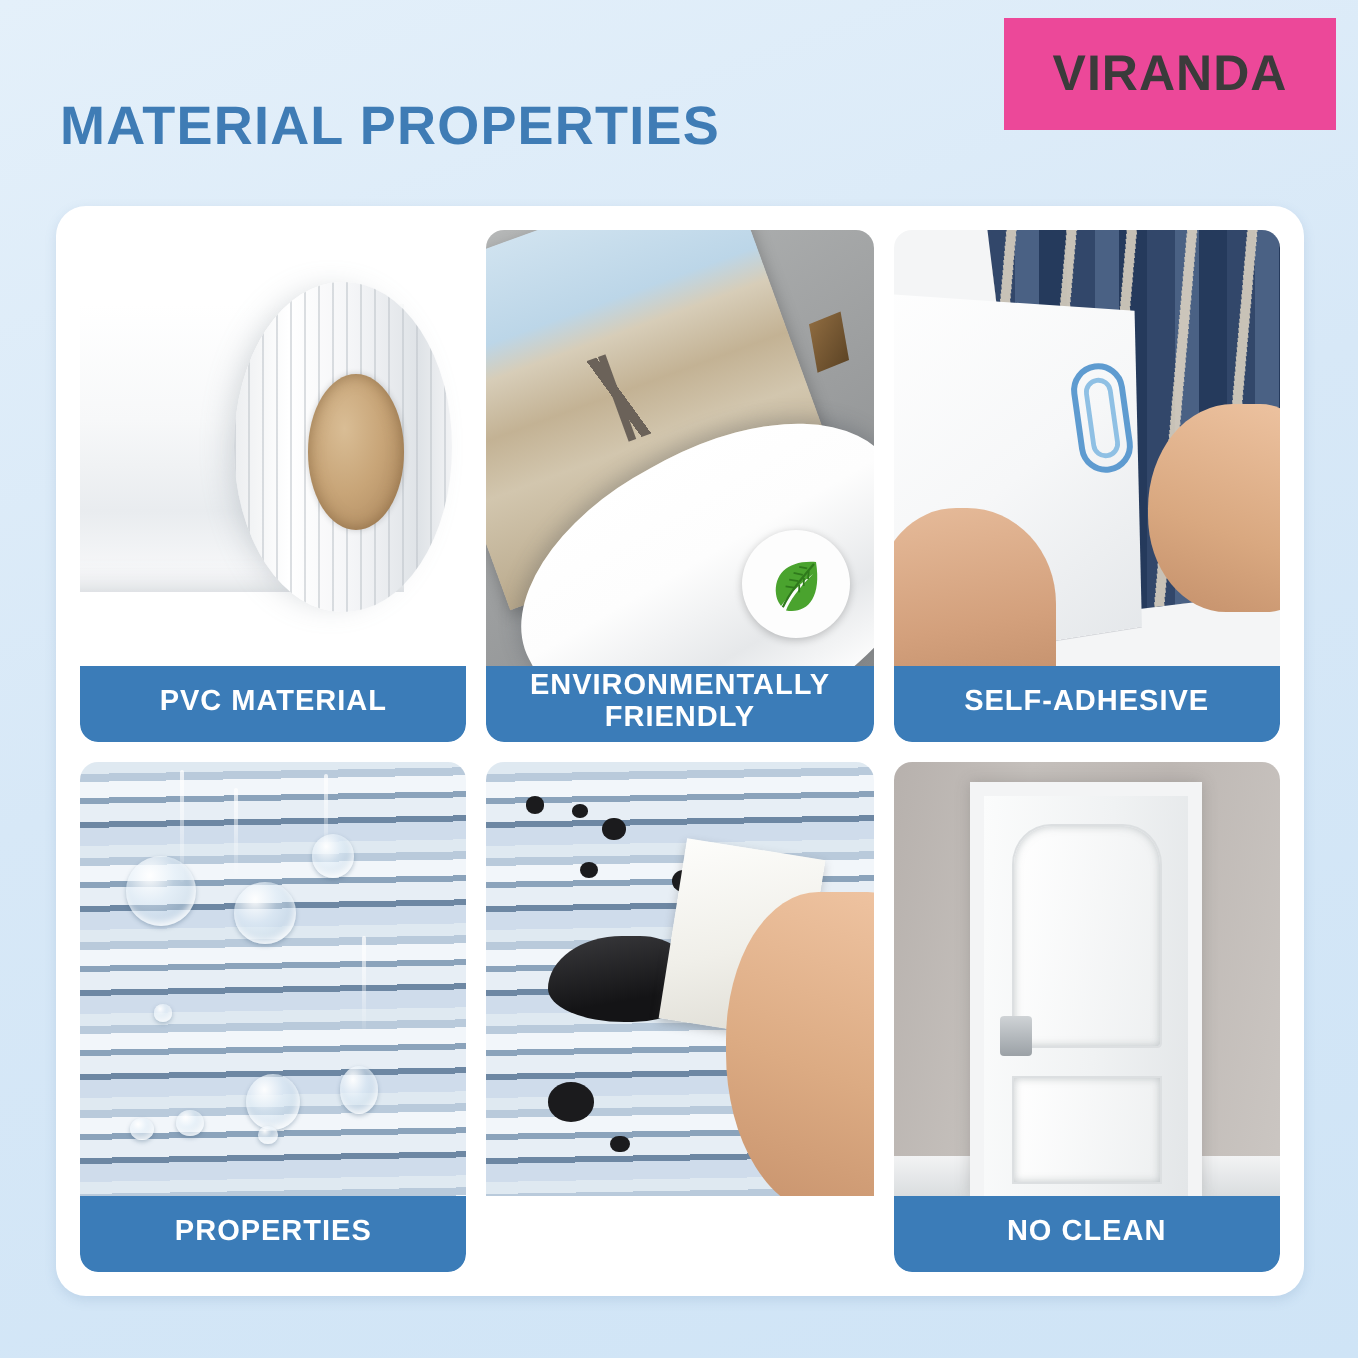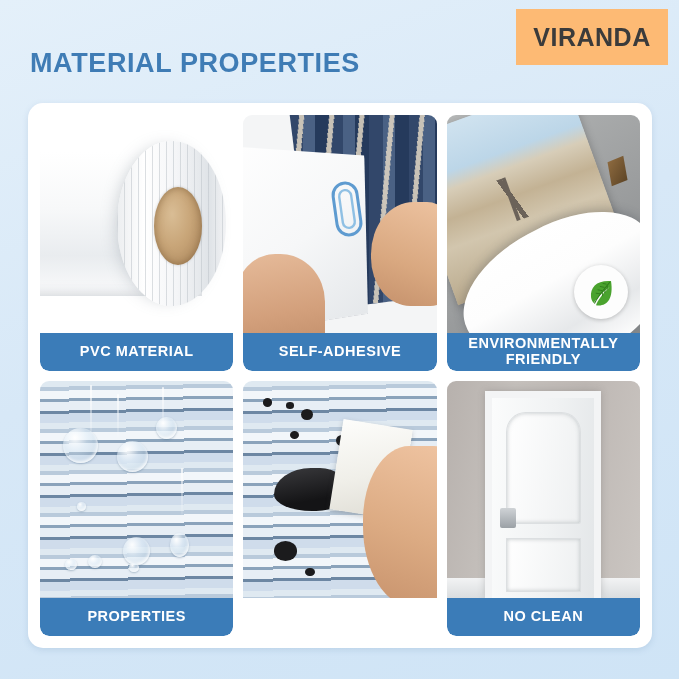--- a/index.html
+++ b/index.html
@@ -32,23 +32,23 @@
     font-weight: bold;
     letter-spacing: 0.6px;
     color: #3f7cb5;
     white-space: nowrap;
   }
 
   .brand-box {
     position: absolute;
     right: 11px;
     top: 9px;
-    width: 152px;
+    width: 166px;
     height: 56px;
-    background: #fdba74;
+    background: #ec4899;
     display: flex;
     align-items: center;
     justify-content: center;
   }
 
   .brand-name {
     font-size: 25px;
     font-weight: bold;
     letter-spacing: 0.5px;
     color: #3b3b3b;
@@ -346,35 +346,20 @@
   <div class="grid">
 
     <div class="tile">
       <div class="tile-photo">
         <div class="pvc-bg"></div>
         <div class="pvc-sheet"></div>
         <div class="pvc-roll"></div>
         <div class="pvc-core"></div>
       </div>
       <div class="tile-label">PVC MATERIAL</div>
-    </div>
-
-    <div class="tile">
-      <div class="tile-photo">
-        <div class="sa-bg"></div>
-        <div class="sa-marble"></div>
-        <div class="sa-liner"></div>
-        <svg class="sa-clip" viewBox="0 0 30 58">
-          <rect x="3" y="3" width="24" height="52" rx="12" fill="none" stroke="#5e9bd0" stroke-width="3"></rect>
-          <rect x="9" y="10" width="12" height="38" rx="6" fill="none" stroke="#8fc0e4" stroke-width="2.4"></rect>
-        </svg>
-        <div class="sa-hand-left"></div>
-        <div class="sa-hand-right"></div>
-      </div>
-      <div class="tile-label">SELF-ADHESIVE</div>
     </div>
 
     <div class="tile">
       <div class="tile-photo">
         <div class="eco-bg"></div>
         <div class="eco-print"></div>
         <div class="eco-roll"></div>
         <div class="eco-roll-tip"></div>
         <div class="eco-badge">
           <svg width="34" height="34" viewBox="0 0 34 34">
@@ -392,20 +377,35 @@
             </g>
           </svg>
         </div>
       </div>
       <div class="tile-label">ENVIRONMENTALLY
 FRIENDLY</div>
     </div>
 
     <div class="tile">
       <div class="tile-photo">
+        <div class="sa-bg"></div>
+        <div class="sa-marble"></div>
+        <div class="sa-liner"></div>
+        <svg class="sa-clip" viewBox="0 0 30 58">
+          <rect x="3" y="3" width="24" height="52" rx="12" fill="none" stroke="#5e9bd0" stroke-width="3"></rect>
+          <rect x="9" y="10" width="12" height="38" rx="6" fill="none" stroke="#8fc0e4" stroke-width="2.4"></rect>
+        </svg>
+        <div class="sa-hand-left"></div>
+        <div class="sa-hand-right"></div>
+      </div>
+      <div class="tile-label">SELF-ADHESIVE</div>
+    </div>
+
+    <div class="tile">
+      <div class="tile-photo">
         <div class="stripes-a"></div>
         <div class="streak" style="left:26%;top:2%;height:26%"></div>
         <div class="streak" style="left:40%;top:6%;height:20%"></div>
         <div class="streak" style="left:63%;top:3%;height:18%"></div>
         <div class="streak" style="left:73%;top:40%;height:22%"></div>
         <div class="drop" style="left:12%;top:22%;width:18%;height:16%"></div>
         <div class="drop" style="left:40%;top:28%;width:16%;height:14%"></div>
         <div class="drop" style="left:60%;top:17%;width:11%;height:10%"></div>
         <div class="drop" style="left:43%;top:72%;width:14%;height:13%"></div>
         <div class="drop" style="left:67%;top:70%;width:10%;height:11%"></div>

